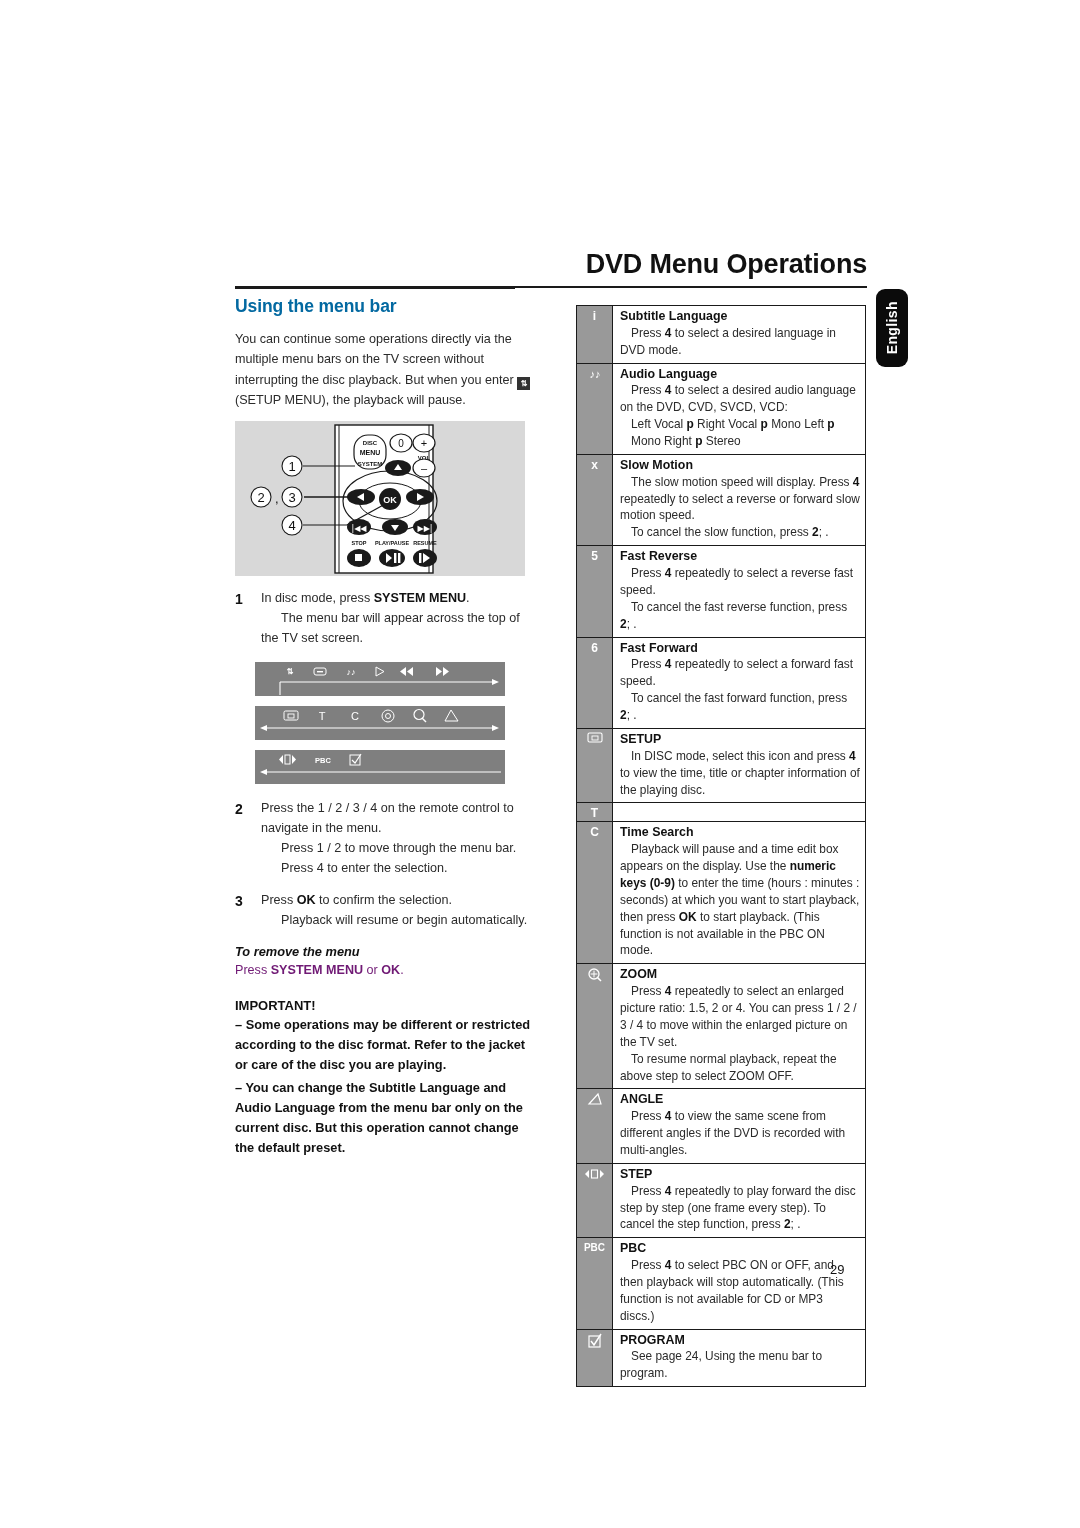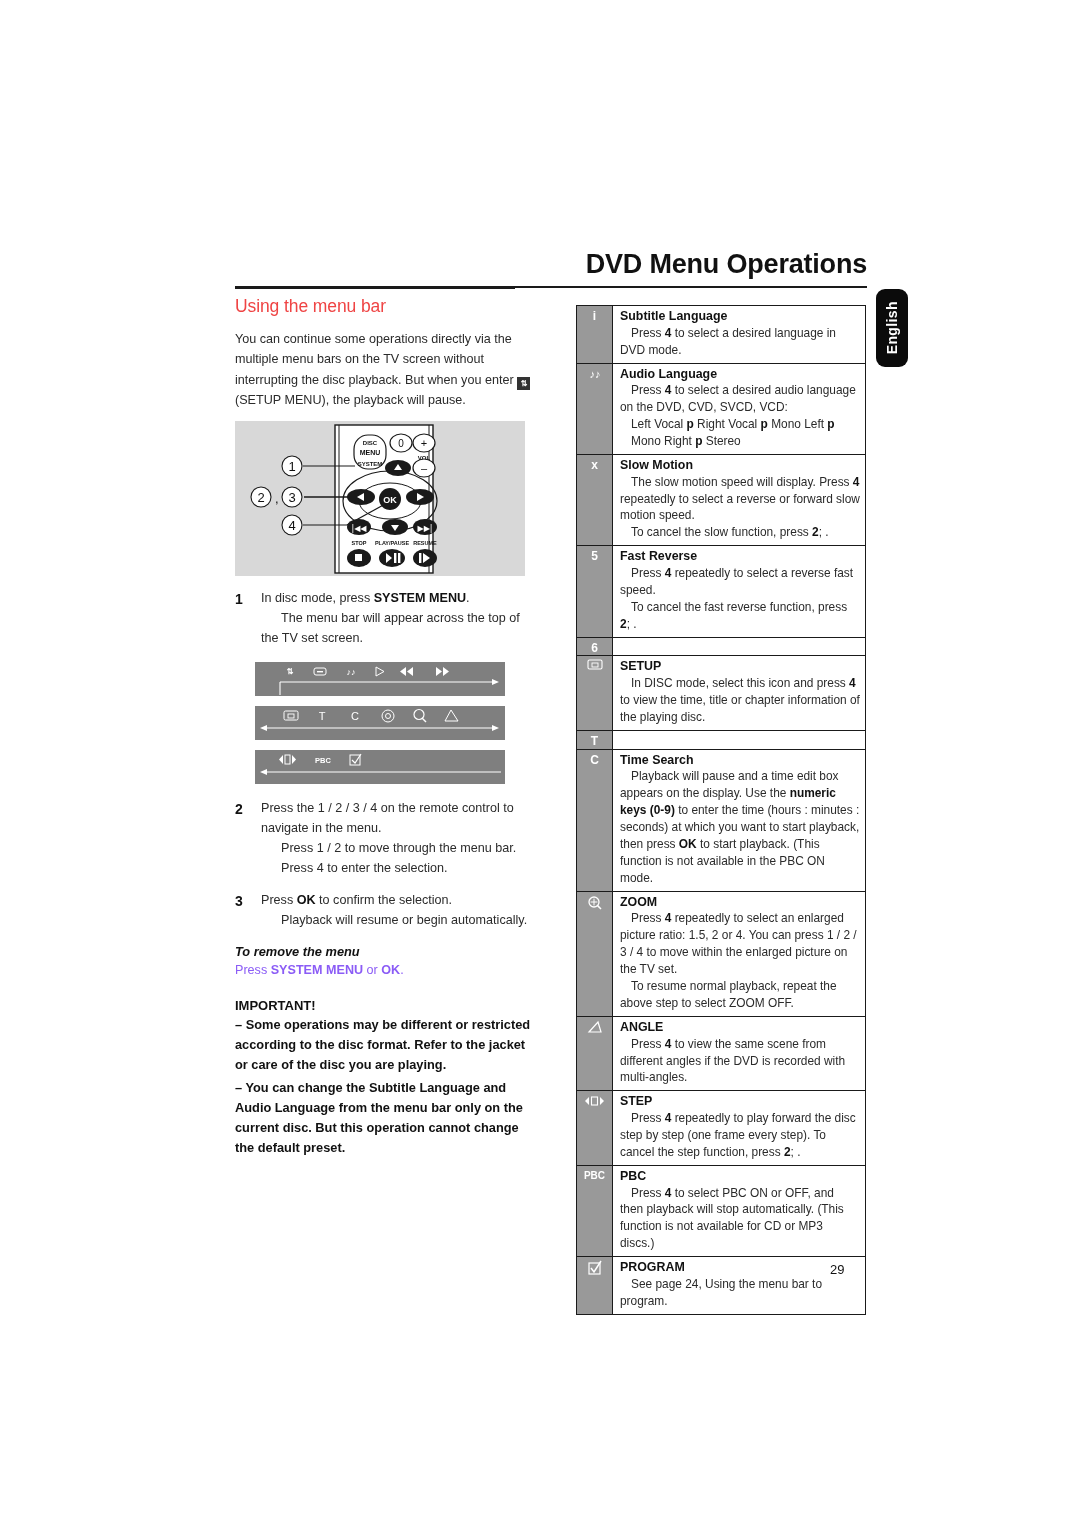--- a/index.html
+++ b/index.html
@@ -73,23 +73,23 @@
     top: 288px;
     width: 305px;
   }
   .section-rule {
     border-top: 1.6px solid #1a1a1a;
     width: 280px;
     margin-bottom: 7px;
   }
   .section-title {
     font-size: 17.5px;
-    font-weight: normal;
+    font-weight: bold;
     margin: 0 0 12px 0;
-    color: #ef4444;
+    color: #0369a1;
     letter-spacing: -0.1px;
   }
   .body-p {
     font-size: 12.6px;
     line-height: 1.62;
     margin: 0 0 10px 0;
     color: #2b2b2b;
   }
   .inline-setup-icon {
     display: inline-block;
@@ -155,21 +155,21 @@
   
   .sub-head {
     font-size: 12.8px;
     font-weight: bold;
     color: #111;
     margin: 14px 0 1px 0;
     font-style: italic;
   }
   .sub-line {
     font-size: 12.6px;
-    color: #8b5cf6;
+    color: #701a75;
     margin: 0 0 4px 0;
     line-height: 1.6;
   }
   .important-head {
     font-size: 13px;
     font-weight: bold;
     color: #111;
     margin: 18px 0 2px 0;
   }
   .important-p {
@@ -457,20 +457,25 @@
       <div class="trow">
         <div class="tcell-icon"><span class="gly">5</span></div>
         <div class="tcell-body">
           <div class="t-title">Fast Reverse</div>
           <p class="t-desc">Press <b>4</b>  repeatedly to select a reverse fast speed.</p>
           <p class="t-desc">To cancel the fast reverse function, press <b>2</b>; .</p>
         </div>
       </div>
       <div class="trow">
         <div class="tcell-icon"><span class="gly">6</span></div>
+        <div class="tcell-body">
+          <div class="t-title">Fast Forward</div>
+          <p class="t-desc">Press <b>4</b>  repeatedly to select a forward fast speed.</p>
+          <p class="t-desc">To cancel the fast forward function, press <b>2</b>; .</p>
+        </div>
       </div>
       <div class="trow">
         <div class="tcell-icon"><svg width="18" height="12" viewBox="0 0 18 12">
             <rect x="2" y="1" width="14" height="9" rx="1.5" fill="none" stroke="#ffffff" stroke-width="1.1"></rect>
             <rect x="6" y="4" width="6" height="4" fill="none" stroke="#ffffff" stroke-width="0.9"></rect>
           </svg></div>
         <div class="tcell-body">
           <div class="t-title">SETUP</div>
           <p class="t-desc">In DISC mode, select this icon and press <b>4</b>  to view the time, title or chapter information of the playing disc.</p>
         </div>

